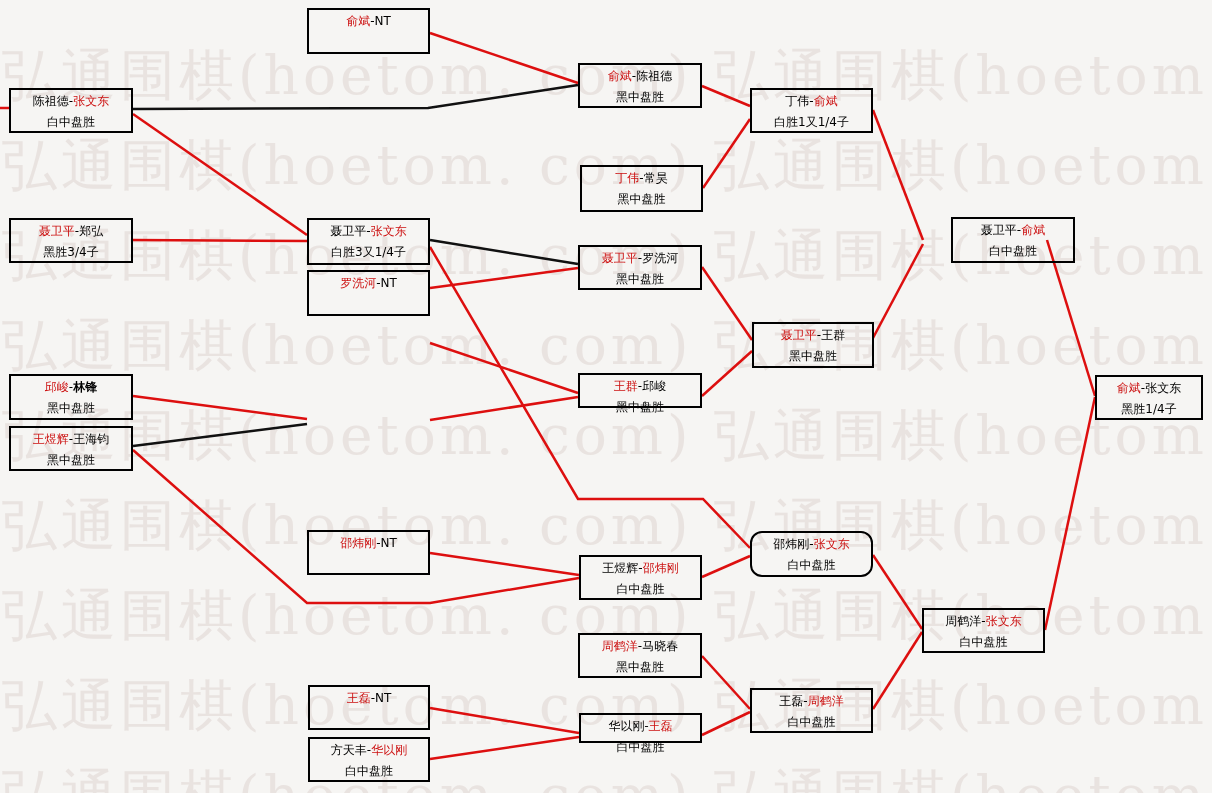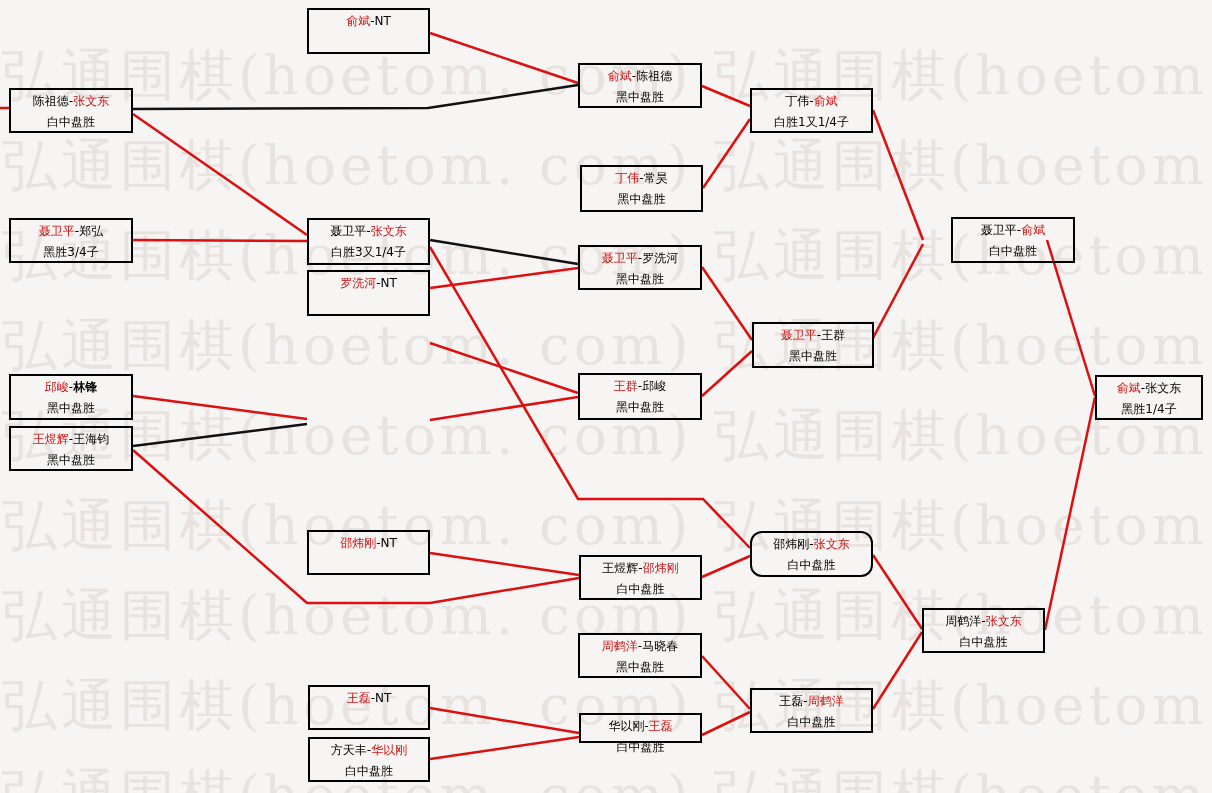--- a/index.html
+++ b/index.html
@@ -107,21 +107,21 @@
         <span class="rowline">黑中盘胜</span>
       </div>
       <div class="match-box" style="left: 580px; top: 165px; width: 123px; height: 47px; border-color: rgb(0, 0, 0);">
         <span class="rowline"><span style="color: rgb(204, 17, 17);">丁伟</span><span>-</span><span style="color: rgb(0, 0, 0);">常昊</span></span>
         <span class="rowline">黑中盘胜</span>
       </div>
       <div class="match-box" style="left: 578px; top: 245px; width: 124px; height: 45px; border-color: rgb(0, 0, 0);">
         <span class="rowline"><span style="color: rgb(204, 17, 17);">聂卫平</span><span>-</span><span style="color: rgb(0, 0, 0);">罗洗河</span></span>
         <span class="rowline">黑中盘胜</span>
       </div>
-      <div class="match-box" style="left: 578px; top: 373px; width: 124px; height: 47px; border-color: rgb(0, 0, 0);">
+      <div class="match-box" style="left: 578px; top: 373px; width: 124px; height: 35px; border-color: rgb(0, 0, 0);">
         <span class="rowline"><span style="color: rgb(204, 17, 17);">王群</span><span>-</span><span style="color: rgb(0, 0, 0);">邱峻</span></span>
         <span class="rowline">黑中盘胜</span>
       </div>
       <div class="match-box" style="left: 579px; top: 555px; width: 123px; height: 45px; border-color: rgb(0, 0, 0);">
         <span class="rowline"><span style="color: rgb(0, 0, 0);">王煜辉</span><span>-</span><span style="color: rgb(204, 17, 17);">邵炜刚</span></span>
         <span class="rowline">白中盘胜</span>
       </div>
       <div class="match-box" style="left: 578px; top: 633px; width: 124px; height: 45px; border-color: rgb(0, 0, 0);">
         <span class="rowline"><span style="color: rgb(204, 17, 17);">周鹤洋</span><span>-</span><span style="color: rgb(0, 0, 0);">马晓春</span></span>
         <span class="rowline">黑中盘胜</span>

